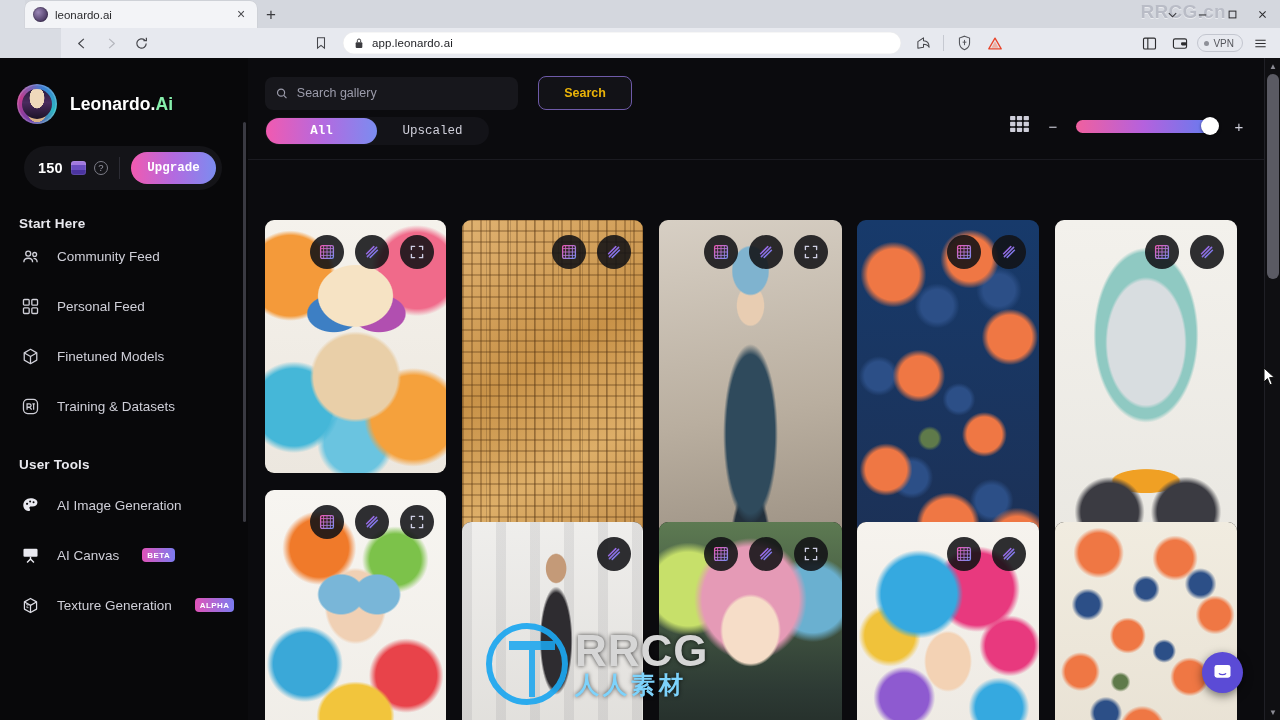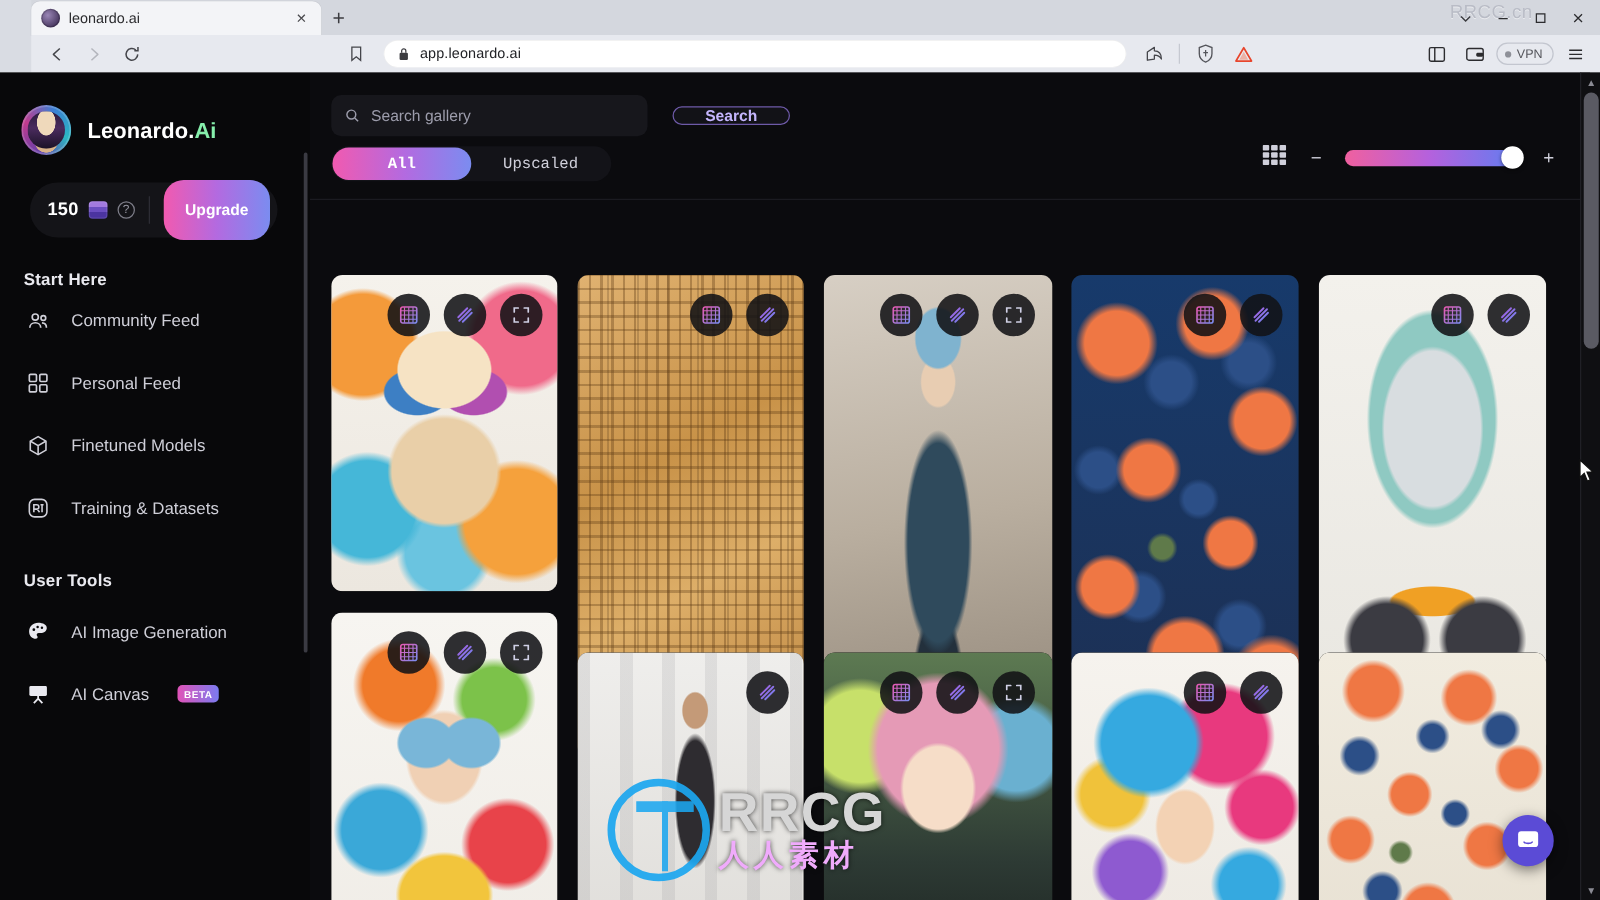--- a/index.html
+++ b/index.html
@@ -38,31 +38,31 @@
   }
   .newtab {
     width:28px;height:26px;display:flex;align-items:center;justify-content:center;
     color:#3b3b3f;font-size:17px;font-weight:300;
   }
   .title-right {
     position:absolute; right:0; top:0; height:28px; display:flex; align-items:center;
     gap:2px; padding-right:4px;
   }
   .wm-top {
-    position:absolute; right:54px; top:1px; font-size:15px; font-weight:400;
+    position:absolute; right:54px; top:1px; font-size:19px; font-weight:700;
     color:#b9bcc6; letter-spacing:.3px; font-family:"Liberation Sans",sans-serif;
     text-shadow:0 1px 0 rgba(255,255,255,.5);
   }
   .wctl { width:28px;height:26px;display:flex;align-items:center;justify-content:center;
     color:#2c2c2f; font-size:12px; }
   .wctl svg { display:block; }
 
   .navbar {
     height:30px; background:#e7e9ef; display:flex; align-items:center; gap:2px;
-    padding:0 6px; position:relative;
+    padding:0 6px; position:relative;margin-left:36px;
   }
   .navbtn {
     width:28px;height:26px;display:flex;align-items:center;justify-content:center;
     border-radius:4px; color:#45464b;
   }
   .navbtn.disabled { color:#b4b6bd; }
   .omnibox {
     flex:1; height:22px; background:#fff; border-radius:11px; display:flex;
     align-items:center; gap:8px; padding:0 11px; margin:0 6px;
     box-shadow:inset 0 0 0 0.5px rgba(0,0,0,.07);
@@ -114,23 +114,23 @@
     width:15px;height:14px;flex:0 0 auto;border-radius:3px;
     background:linear-gradient(180deg,#a27adf 0 30%,#6b4ec0 30% 62%,#4b34a0 62% 100%);
     box-shadow:0 0 0 1px rgba(255,255,255,.10) inset;
   }
   .qmark {
     width:14px;height:14px;border-radius:50%;border:1.2px solid #7d7d88;
     font-size:9.5px;line-height:12px;text-align:center;color:#9a9aa6;flex:0 0 auto;
   }
   .pill-sep { width:1px;height:22px;background:#2c2c34;margin:0 3px; }
   .upgrade-btn {
-    flex:1;height:48px;border-radius:16px;border:0;cursor:pointer;
+    flex:1;height:32px;border-radius:16px;border:0;cursor:pointer;
     background:linear-gradient(90deg,#f15ab0 0%,#b36ae0 50%,#7b8cf0 100%);
-    color:#fff;font-size:12.5px;font-weight:700;font-family:Liberation Sans, sans-serif;
+    color:#fff;font-size:12.5px;font-weight:700;font-family:Liberation Mono, monospace;
     display:flex;align-items:center;justify-content:center;
   }
 
   .sec-label {
     font-size:13.5px; font-weight:600; color:#e9e9ef;
     padding:26px 0 0 19px; letter-spacing:.2px;
   }
   .navitem {
     height:50px; display:flex; align-items:center; gap:16px; padding-left:19px;
     color:#cfcfd8; font-size:13.5px; cursor:pointer; position:relative;
@@ -158,22 +158,22 @@
   .searchbox {
     width:253px;height:33px;border-radius:8px;background:#17171c;
     display:flex;align-items:center;gap:9px;padding:0 11px;
   }
   .searchbox input {
     background:transparent;border:0;outline:none;color:#d7d7e0;font-size:12.5px;
     font-family:inherit;width:100%;
   }
   .searchbox input::placeholder { color:#9c9cab; }
   .search-btn {
-    width:94px;height:15px;border-radius:8px;background:#121217;cursor:pointer;
-    border:1px solid #6e5aa8; color:#c4b5fd;font-size:12.5px;font-weight:600;
+    width:94px;height:34px;border-radius:8px;background:#121217;cursor:pointer;
+    border:1px solid #6e5aa8; color:#eab308;font-size:12.5px;font-weight:600;
     font-family:inherit; display:flex;align-items:center;justify-content:center;
   }
   .seg {
     position:absolute; left:17px; top:59px; width:224px; height:28px;
     background:#131318; border-radius:14px; display:flex; padding:1px;
   }
   .seg-item {
     flex:1; border-radius:14px; display:flex;align-items:center;justify-content:center;
     font-size:12.5px;color:#cfcfda;cursor:pointer;font-family:Liberation Mono, monospace;
   }
@@ -360,21 +360,21 @@
   .wm-ring::after{
     content:"";position:absolute;right:-9px;top:4px;width:22px;height:22px;
     background:#000;transform:rotate(-20deg);opacity:.0;
   }
   .wm-txt { display:flex; flex-direction:column; }
   .wm-rrcg {
     font-size:44px;font-weight:800;letter-spacing:1px;color:#d6d6d6;
     line-height:42px; text-shadow:0 0 4px rgba(0,0,0,.7);
   }
   .wm-cn {
-    font-size:24px;font-weight:800;color:#f0abfc;letter-spacing:4px;line-height:26px;
+    font-size:24px;font-weight:800;color:#7dd3fc;letter-spacing:4px;line-height:26px;
     text-shadow:0 0 4px rgba(0,0,0,.7);
   }
 
   
   .intercom {
     position:absolute; right:29px; bottom:27px; width:41px; height:41px;
     border-radius:50%; background:#5b4bd6; display:flex;align-items:center;justify-content:center;
     box-shadow:0 3px 10px rgba(0,0,0,.5); z-index:12; cursor:pointer;
   }
 
@@ -593,20 +593,31 @@
         <span class="ico">
           <svg width="19" height="19" viewBox="0 0 20 20">
               <rect x="2.6" y="3" width="14.8" height="8.4" rx="1.2" fill="#e9e9f0"></rect>
               <path d="M10 11.4v2.2M10 13.6L6.4 17.4M10 13.6l3.6 3.8" stroke="#e9e9f0" stroke-width="1.5" fill="none"></path>
             </svg>
         </span>
         <span>AI Canvas</span>
         <span class="badge">BETA</span>
       </div>
 
+      <div class="navitem">
+        <span class="ico">
+          <svg width="19" height="19" viewBox="0 0 20 20" fill="none" stroke="#dcdce4" stroke-width="1.3" stroke-linejoin="round">
+              <path d="M10 2.6l6.4 3.6v7.6L10 17.4 3.6 13.8V6.2z"></path>
+              <path d="M3.8 6.3L10 9.9l6.2-3.6M10 9.9v7.4"></path>
+              <path d="M5.6 8.6l2.2 1.4M5.6 11.2l2.2 1.3" opacity=".7"></path>
+            </svg>
+        </span>
+        <span>Texture Generation</span>
+        <span class="badge">ALPHA</span>
+      </div>
 
       <div class="sb-scroll"></div>
     </div>
 
     <div class="main">
 
       <div class="toolbar">
 
         <div class="searchwrap">
           <div class="searchbox">

